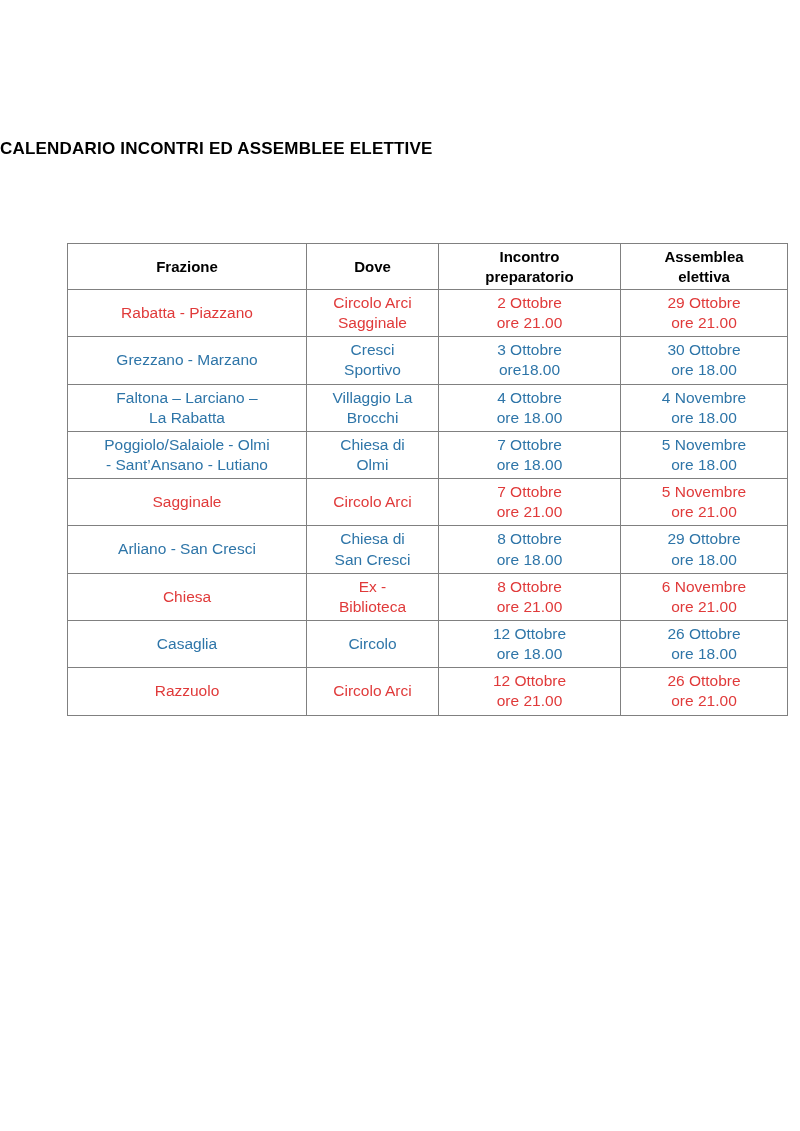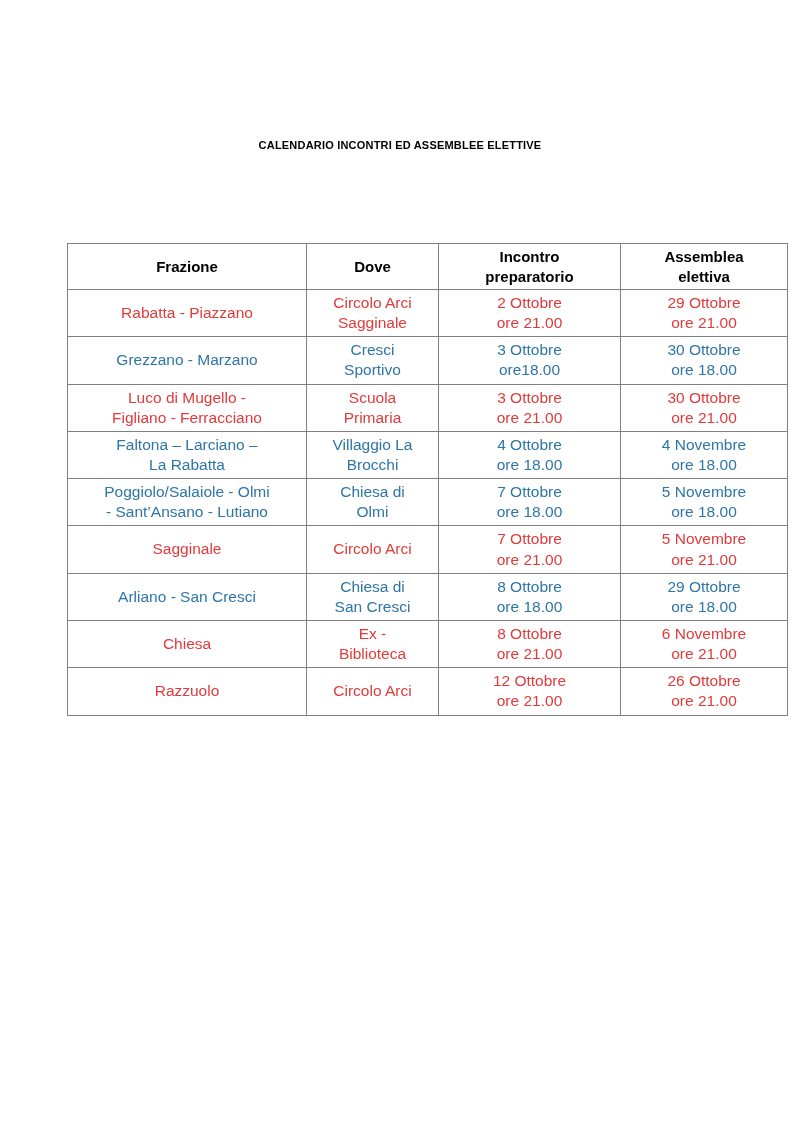--- a/index.html
+++ b/index.html
@@ -17,22 +17,21 @@
     position: relative;
     width: 800px;
     height: 1131px;
     box-sizing: border-box;
   }
   .doc-title {
     position: absolute;
     left: 0;
     top: 139px;
     width: 800px;
-    text-align: center;
-    font-size: 11px;
+    font-size: 17px;
     font-weight: bold;
     letter-spacing: 0.2px;
     color: #000000;
     line-height: 1.2;
   }
   .table-wrap {
     position: absolute;
     left: 49px;
     top: 243px;
     width: 720px;
@@ -132,38 +131,20 @@
             </td>
             <td>
               <span class="cell-line">3 Ottobre</span>
               <span class="cell-line">ore18.00</span>
             </td>
             <td>
               <span class="cell-line">30 Ottobre</span>
               <span class="cell-line">ore 18.00</span>
             </td>
           </tr>
-          <tr class="row-red">
-            <td>
-              <span class="cell-line">Luco di Mugello -</span>
-              <span class="cell-line">Figliano - Ferracciano</span>
-            </td>
-            <td>
-              <span class="cell-line">Scuola</span>
-              <span class="cell-line">Primaria</span>
-            </td>
-            <td>
-              <span class="cell-line">3 Ottobre</span>
-              <span class="cell-line">ore 21.00</span>
-            </td>
-            <td>
-              <span class="cell-line">30 Ottobre</span>
-              <span class="cell-line">ore 21.00</span>
-            </td>
-          </tr>
           <tr class="row-blue">
             <td>
               <span class="cell-line">Faltona – Larciano –</span>
               <span class="cell-line">La Rabatta</span>
             </td>
             <td>
               <span class="cell-line">Villaggio La</span>
               <span class="cell-line">Brocchi</span>
             </td>
             <td>
@@ -234,20 +215,36 @@
               <span class="cell-line">Ex -</span>
               <span class="cell-line">Biblioteca</span>
             </td>
             <td>
               <span class="cell-line">8 Ottobre</span>
               <span class="cell-line">ore 21.00</span>
             </td>
             <td>
               <span class="cell-line">6 Novembre</span>
               <span class="cell-line">ore 21.00</span>
+            </td>
+          </tr>
+          <tr class="row-blue">
+            <td>
+              <span class="cell-line">Casaglia</span>
+            </td>
+            <td>
+              <span class="cell-line">Circolo</span>
+            </td>
+            <td>
+              <span class="cell-line">12 Ottobre</span>
+              <span class="cell-line">ore 18.00</span>
+            </td>
+            <td>
+              <span class="cell-line">26 Ottobre</span>
+              <span class="cell-line">ore 18.00</span>
             </td>
           </tr>
           <tr class="row-red">
             <td>
               <span class="cell-line">Razzuolo</span>
             </td>
             <td>
               <span class="cell-line">Circolo Arci</span>
             </td>
             <td>

